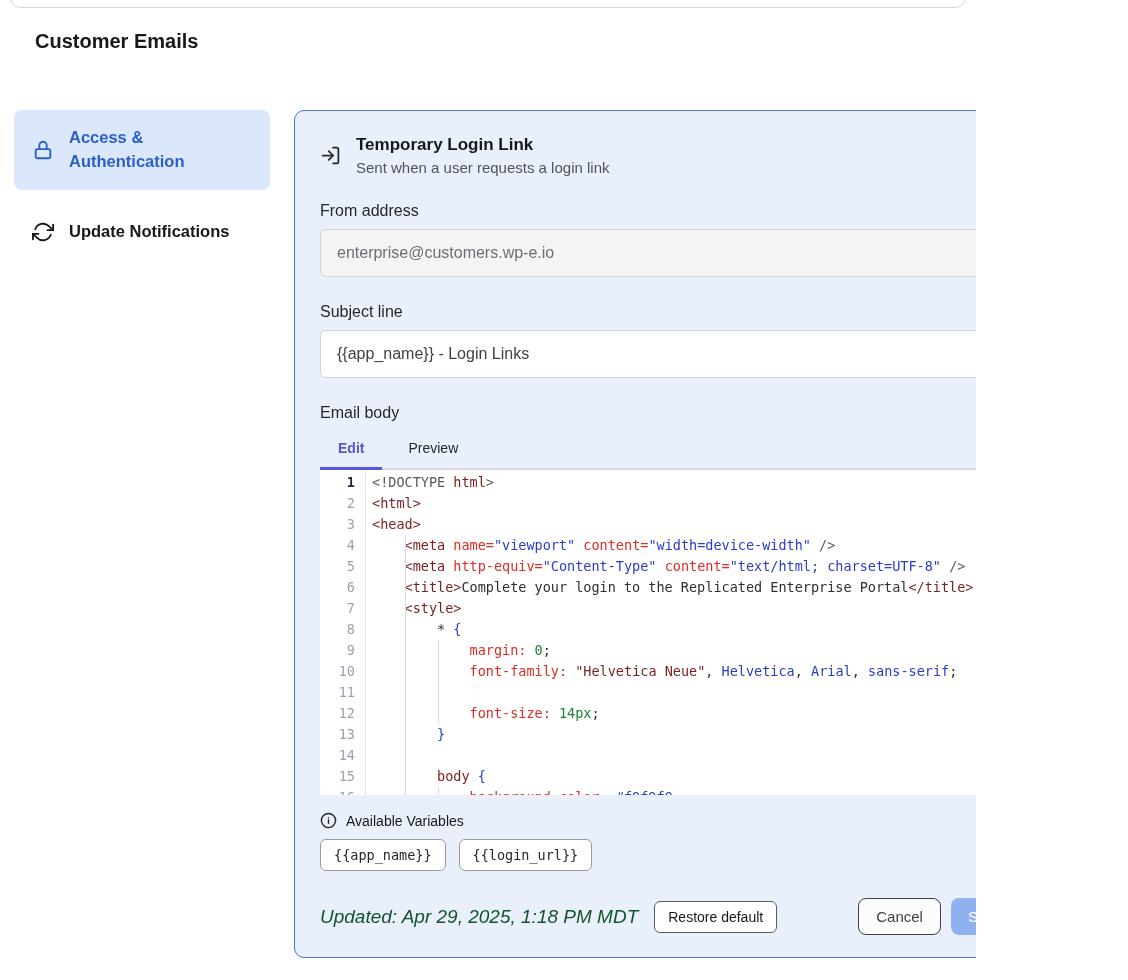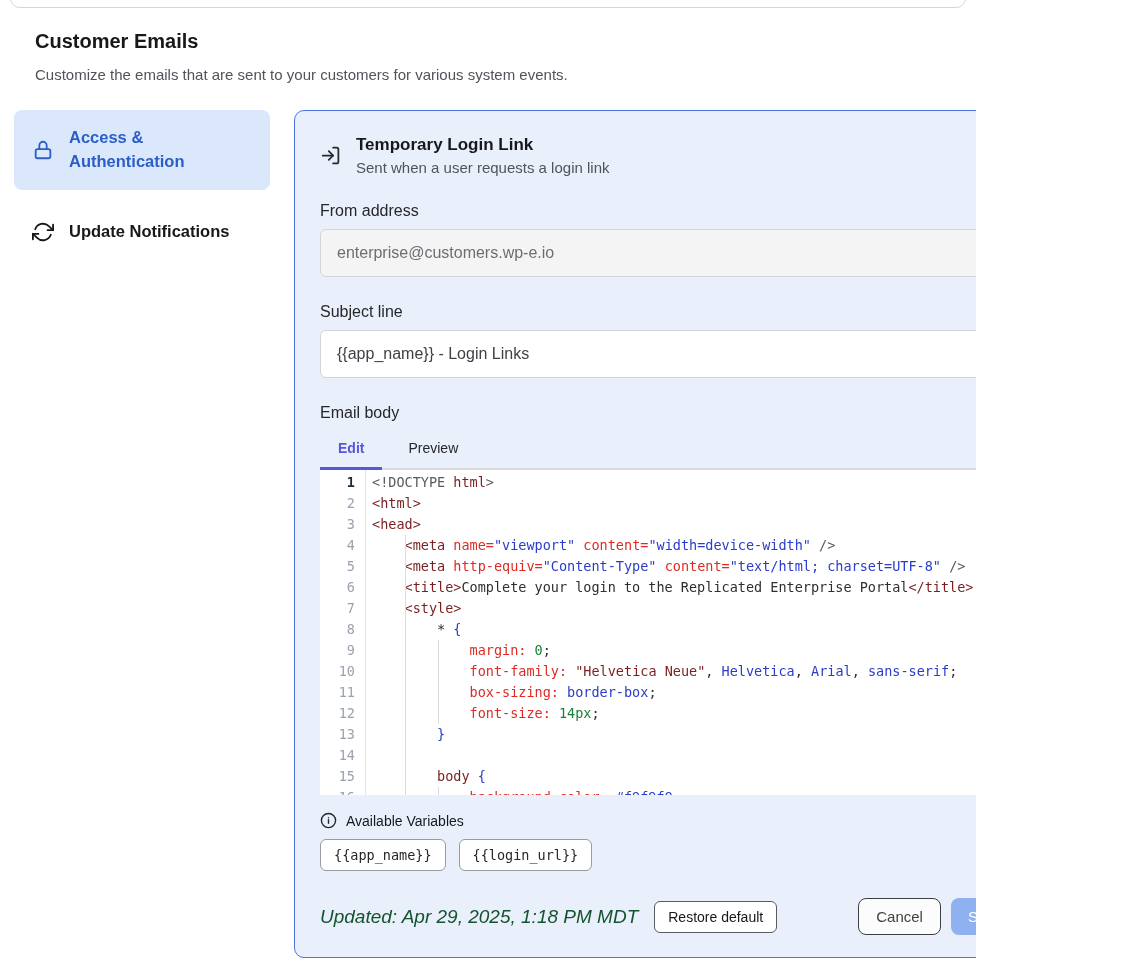--- a/index.html
+++ b/index.html
@@ -88,21 +88,20 @@
     background:#8fb1ef; border:none; border-radius:8px; cursor:default; }
 </style>
 </head>
 <body>
 
 <div class="stage">
 
   <div class="top-partial"></div>
 
   <div class="page-title">Customer Emails</div>
-  <div class="page-subtitle">Customize the emails that are sent to your customers for various system events.</div>
 
   <div class="sidebar">
     <div class="side-item active">
       <span class="side-icon">
         <svg width="22" height="22" viewBox="0 0 24 24" fill="none" stroke="#2b5fc7" stroke-width="2" stroke-linecap="round" stroke-linejoin="round">
           <rect x="4" y="11" width="16" height="10" rx="2"></rect>
             <path d="M8 11V7a4 4 0 0 1 8 0v4"></path>
         </svg>
       </span>
       <span class="lbl">Access &amp; Authentication</span>
@@ -191,21 +190,20 @@
           <div class="cl">
             <span class="ln">9</span>
             <span class="code"><span class="tk-plain">            </span><span class="tk-attr">margin:</span><span class="tk-plain"> </span><span class="tk-num">0</span><span class="tk-plain">;</span></span>
           </div>
           <div class="cl">
             <span class="ln">10</span>
             <span class="code"><span class="tk-plain">            </span><span class="tk-attr">font-family:</span><span class="tk-plain"> </span><span class="tk-str">"Helvetica Neue"</span><span class="tk-plain">,</span><span class="tk-plain"> </span><span class="tk-kw">Helvetica</span><span class="tk-plain">,</span><span class="tk-plain"> </span><span class="tk-kw">Arial</span><span class="tk-plain">,</span><span class="tk-plain"> </span><span class="tk-kw">sans-serif</span><span class="tk-plain">;</span></span>
           </div>
           <div class="cl">
             <span class="ln">11</span>
-            <span class="code"><span class="tk-plain">            </span><span class="tk-attr">box-sizing:</span><span class="tk-plain"> </span><span class="tk-kw">border-box</span><span class="tk-plain">;</span></span>
           </div>
           <div class="cl">
             <span class="ln">12</span>
             <span class="code"><span class="tk-plain">            </span><span class="tk-attr">font-size:</span><span class="tk-plain"> </span><span class="tk-num">14px</span><span class="tk-plain">;</span></span>
           </div>
           <div class="cl">
             <span class="ln">13</span>
             <span class="code"><span class="tk-plain">        </span><span class="tk-brace">}</span></span>
           </div>
           <div class="cl">

